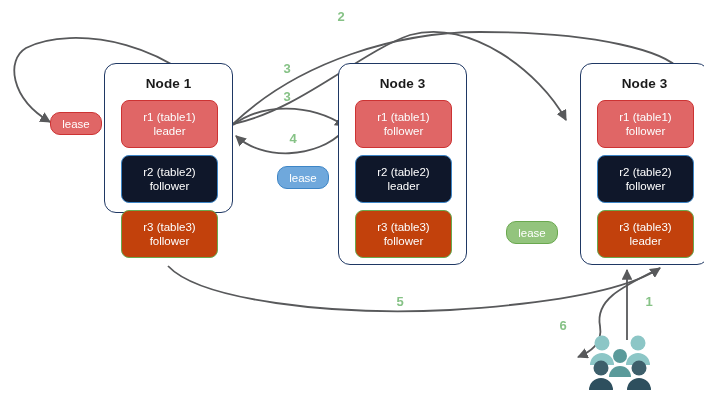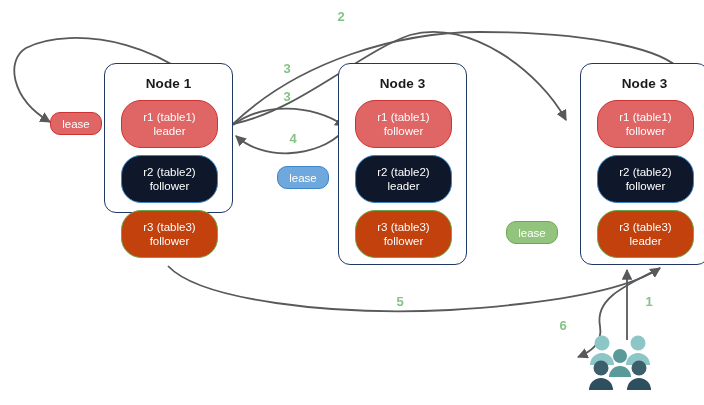--- a/index.html
+++ b/index.html
@@ -37,21 +37,21 @@
     right: 0;
     text-align: center;
     font-size: 13.5px;
     font-weight: bold;
     color: #1a1a1a;
     letter-spacing: 0.1px;
   }
   .replica {
     position: absolute;
     box-sizing: border-box;
-    border-radius: 20px;
+    border-radius: 8px;
     display: flex;
     flex-direction: column;
     align-items: center;
     justify-content: center;
     font-size: 11.5px;
     line-height: 14px;
     color: #ffffff;
     text-shadow: 0 0 1px rgba(0,0,0,0.08);
   }
   .rep-red   { background: #e06666; border: 1.4px solid #cc3333; }

